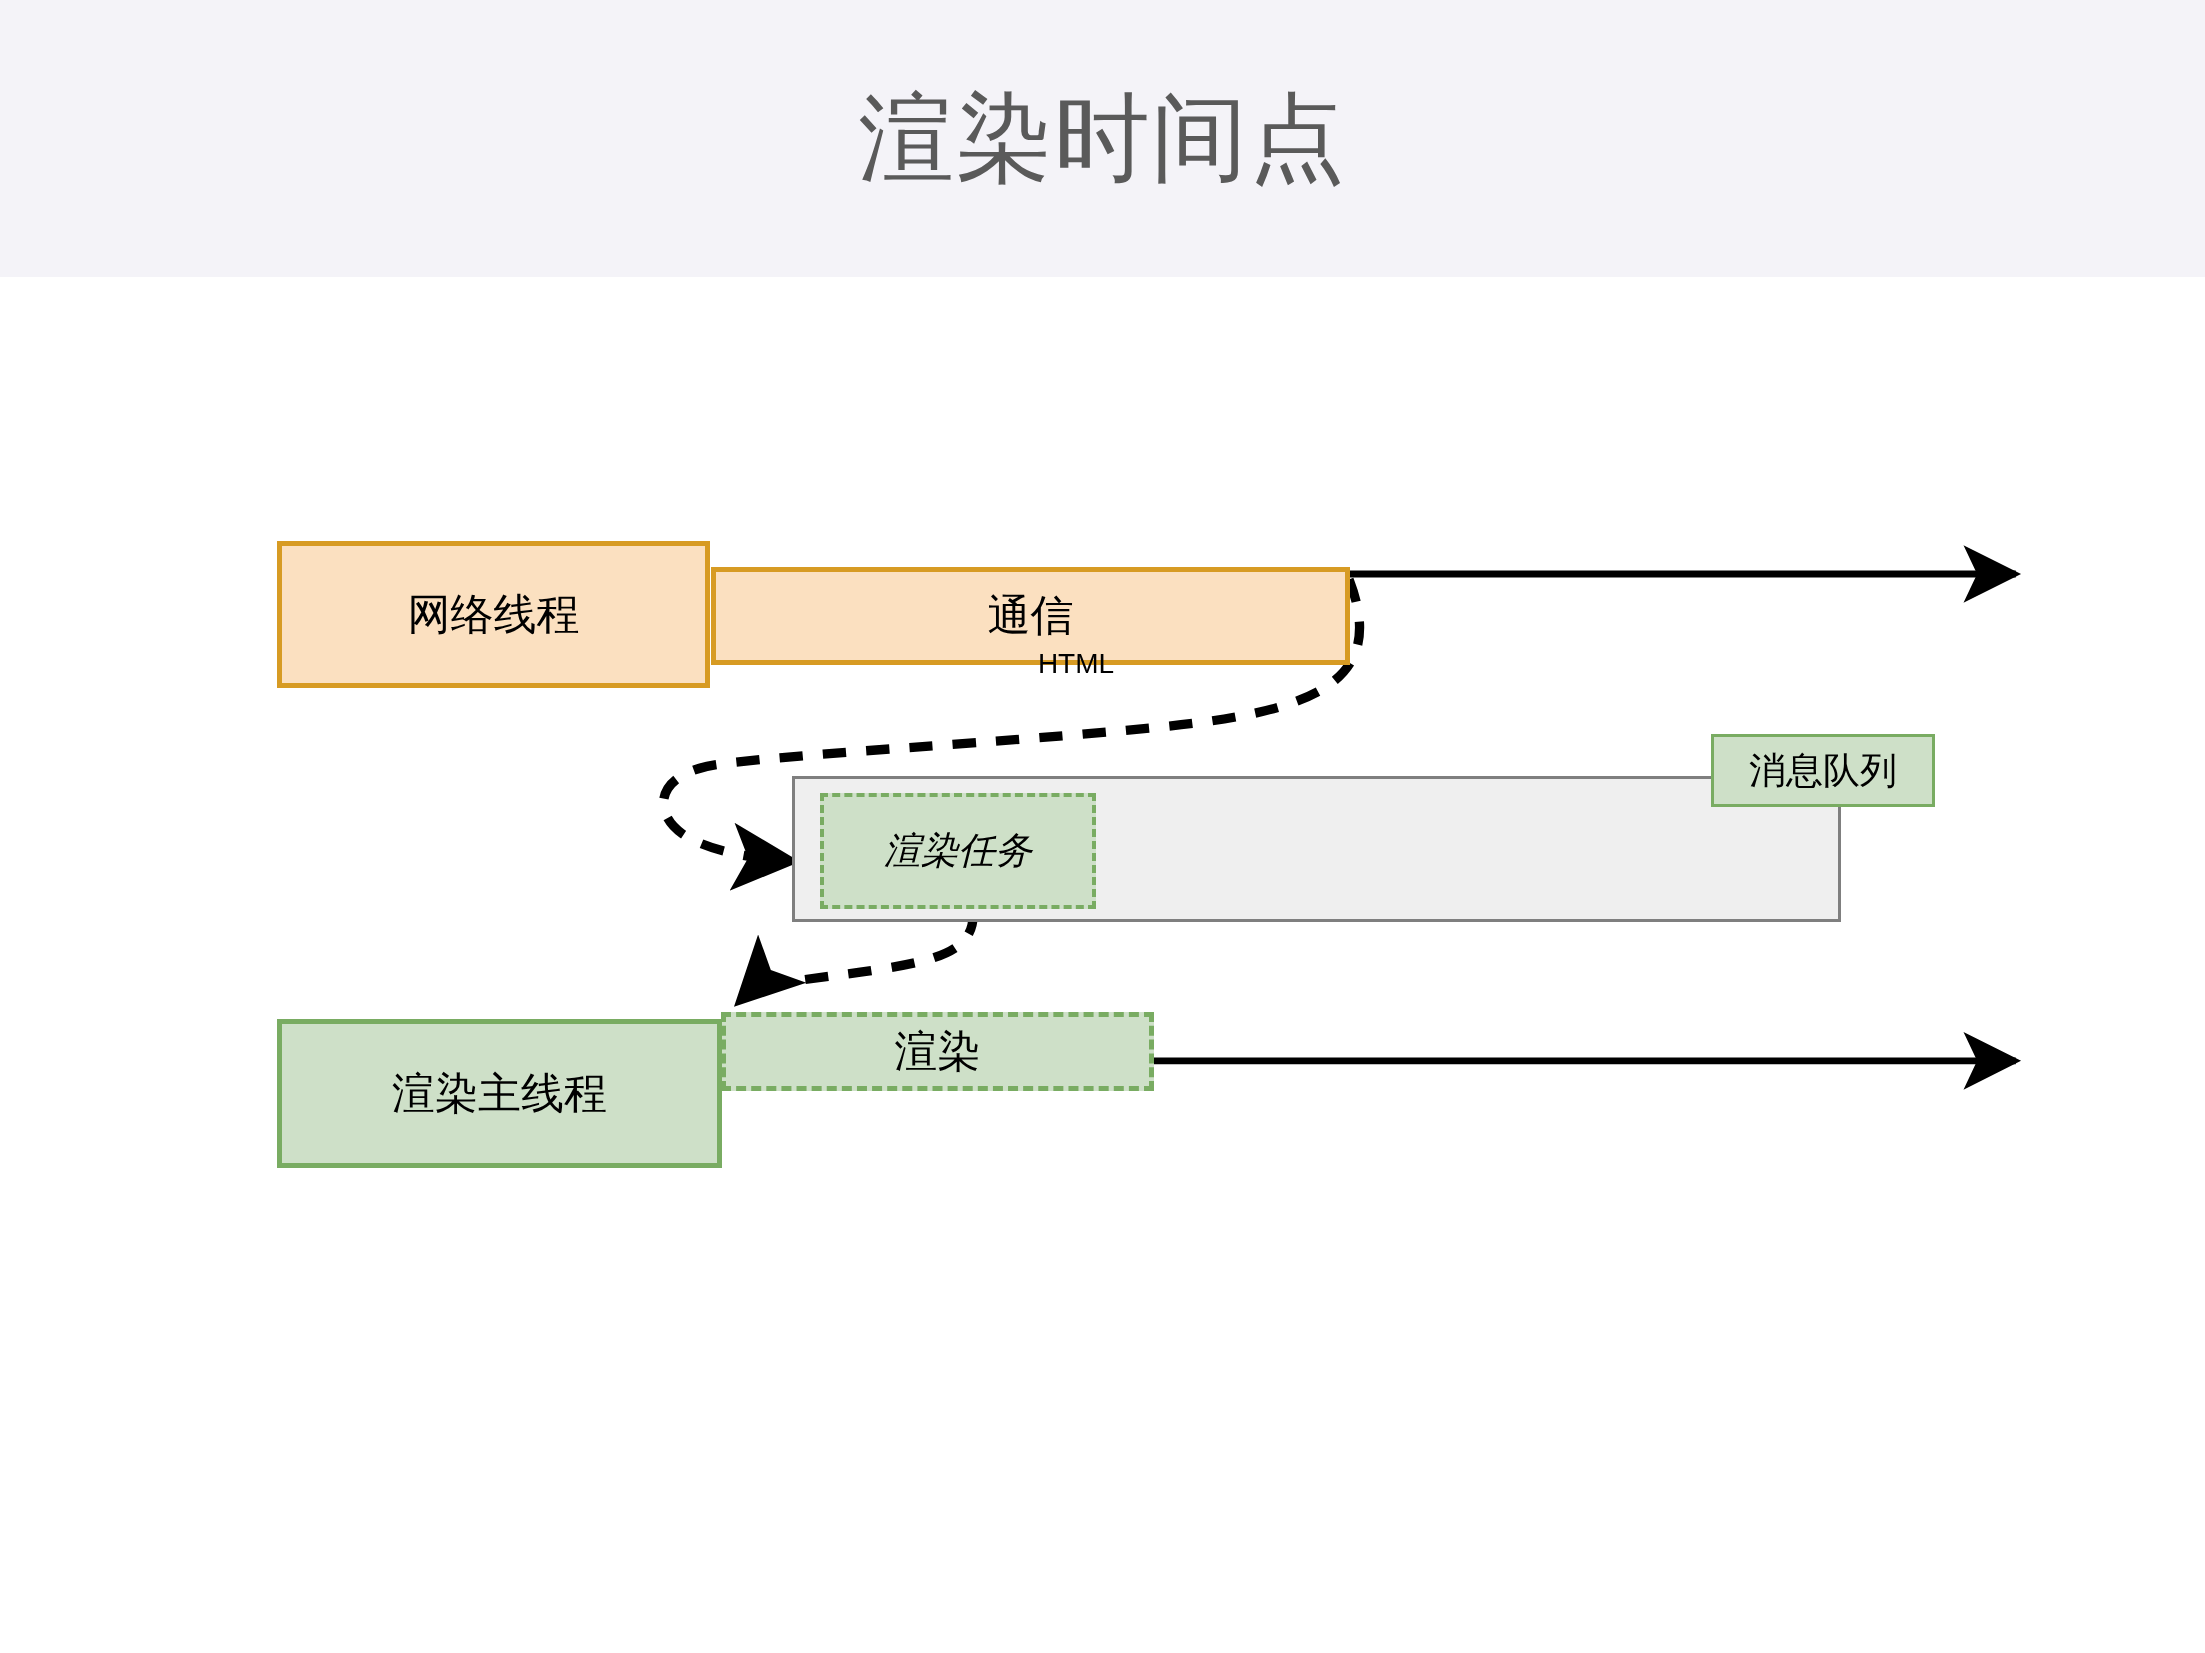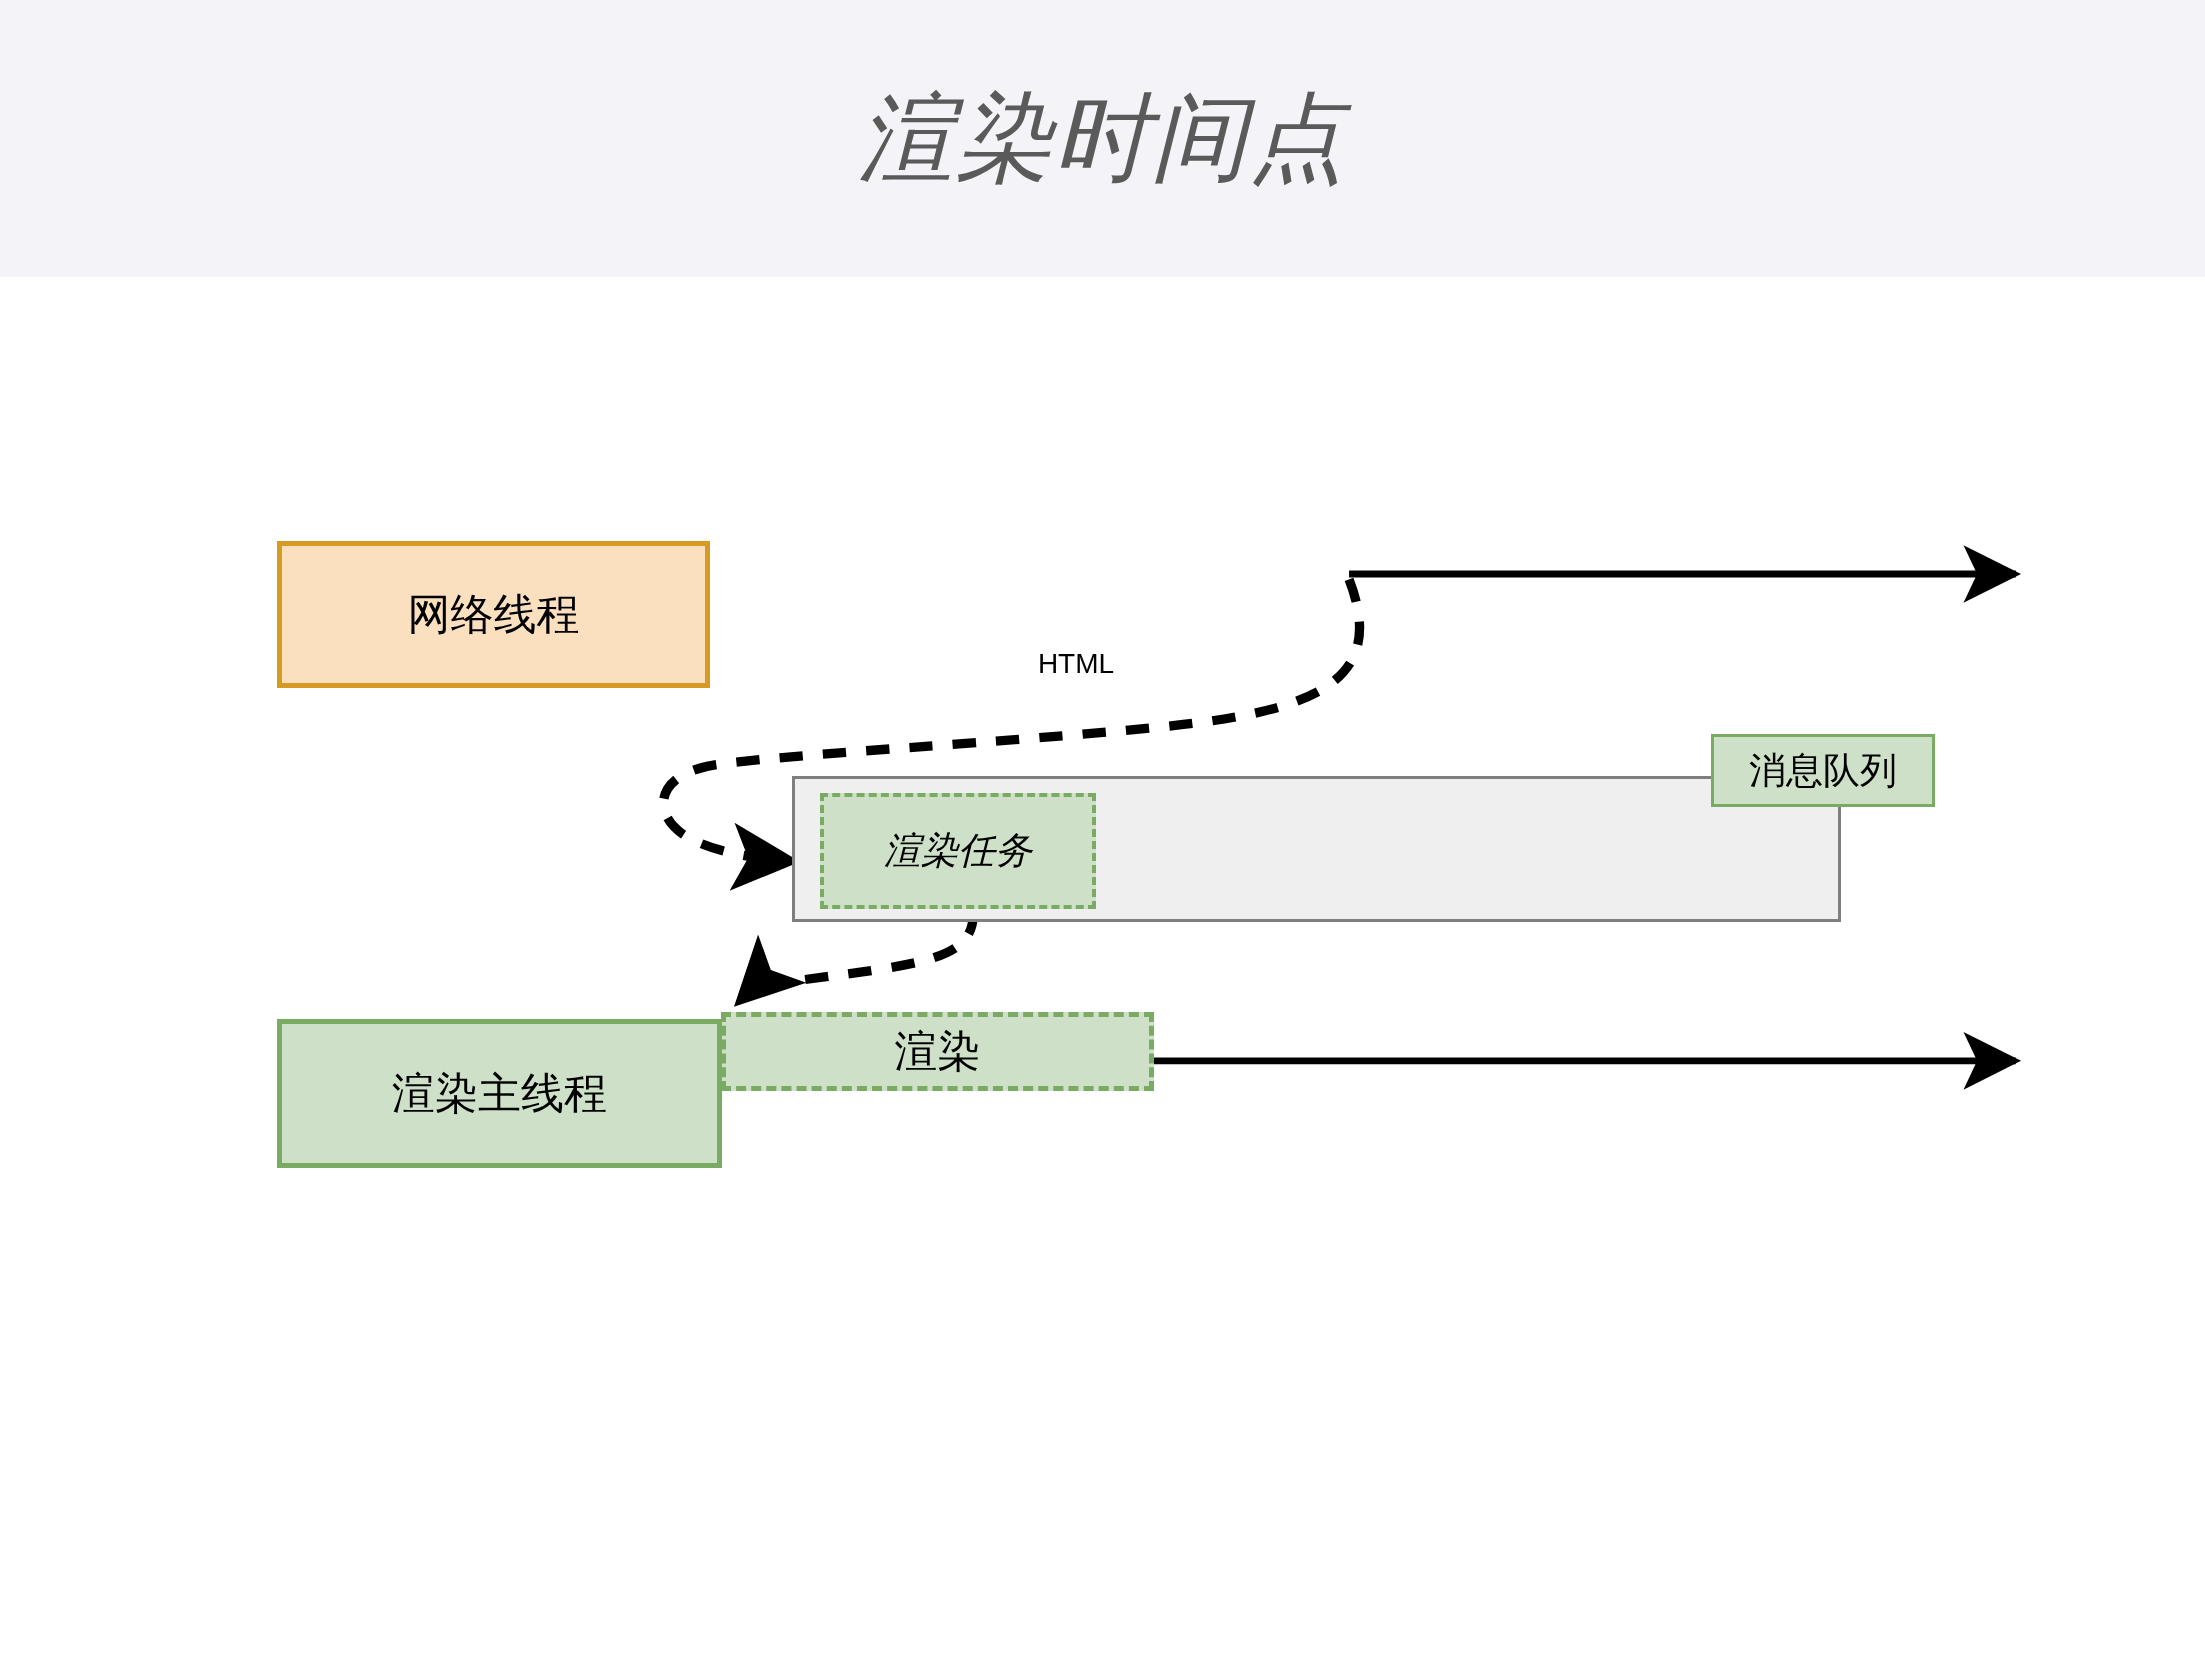--- a/index.html
+++ b/index.html
@@ -16,21 +16,20 @@
   }
 
   
   #header-band {
     position: absolute;
     left: 0;
     top: 0;
     width: 2205px;
     height: 277px;
     background: #f4f3f8;
-    font-style: italic;
   }
   #page-title {
     position: absolute;
     left: 0;
     top: 0;
     width: 2205px;
     height: 277px;
     display: flex;
     align-items: center;
     justify-content: center;
@@ -192,20 +191,21 @@
              C 845 638, 840 690, 880 718
              C 915 742, 975 750, 1016 753" fill="none" stroke="#000000" stroke-width="12" stroke-dasharray="30 26" stroke-linecap="butt" marker-end="url(#arrow-solid-dash)"></path>
 
     <path d="M 1255 818
              C 1258 866, 1215 880, 1140 892
              C 1055 906, 980 908, 958 930" fill="none" stroke="#000000" stroke-width="12" stroke-dasharray="30 26" stroke-linecap="butt" marker-end="url(#arrow-solid-dash)"></path>
   </svg>
 
   <div class="node lane-net" id="node-network-thread">网络线程</div>
 
+  <div class="node lane-net" id="node-communication">通信</div>
 
   <div class="node" id="node-message-queue-box"></div>
 
   <div class="node" id="node-render-task">渲染任务</div>
 
   <div class="node" id="node-message-queue-label">消息队列</div>
 
   <div class="node" id="node-render-main-thread">渲染主线程</div>
 
   <div class="node" id="node-render">渲染</div>

